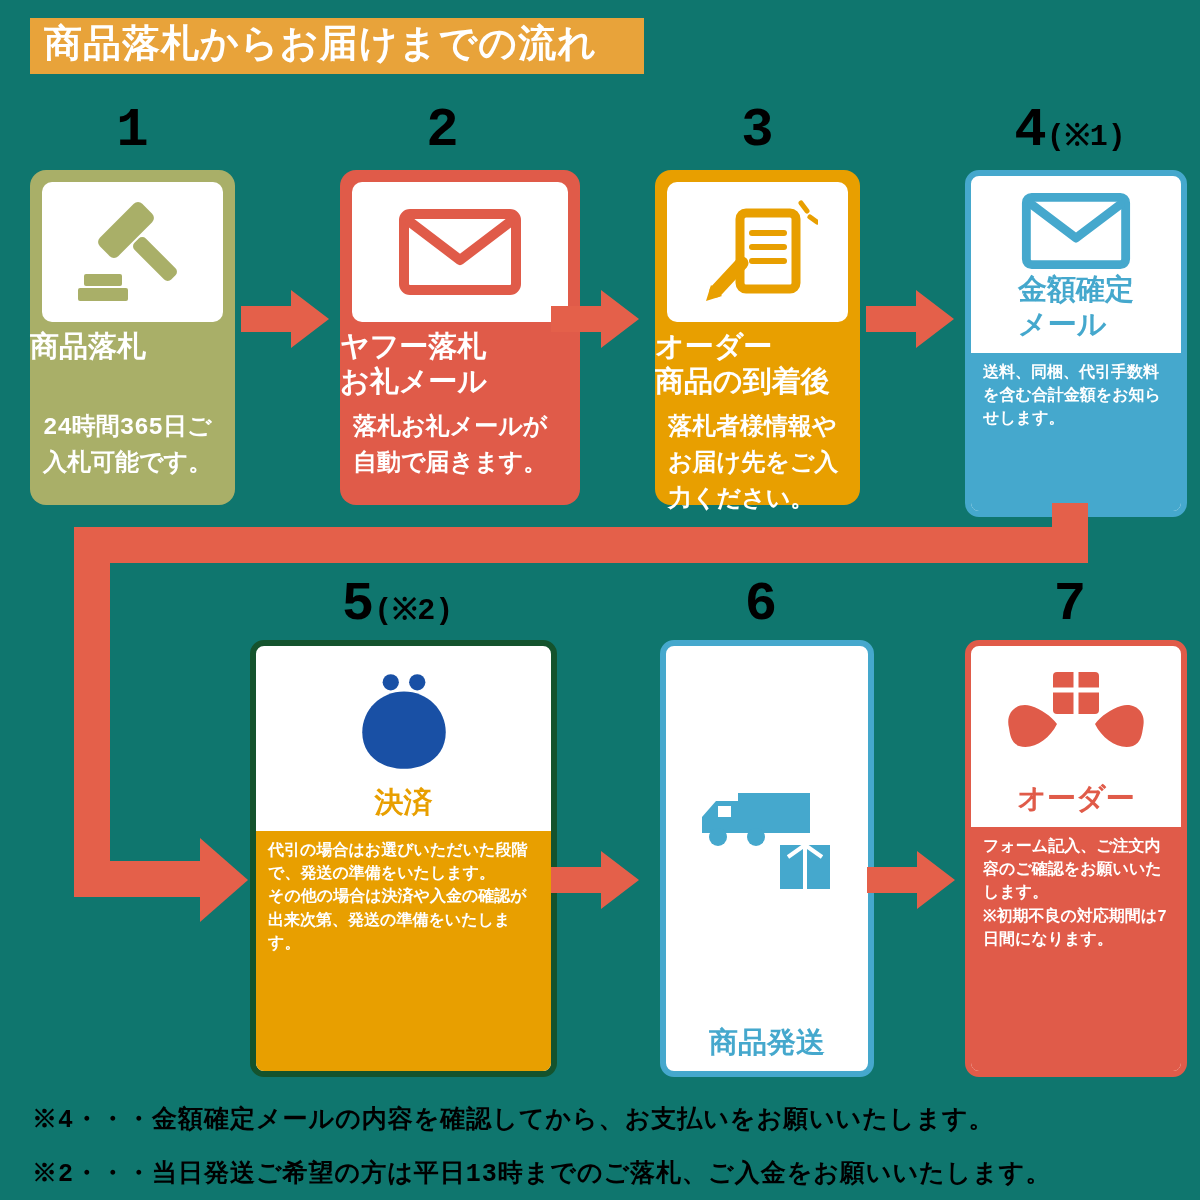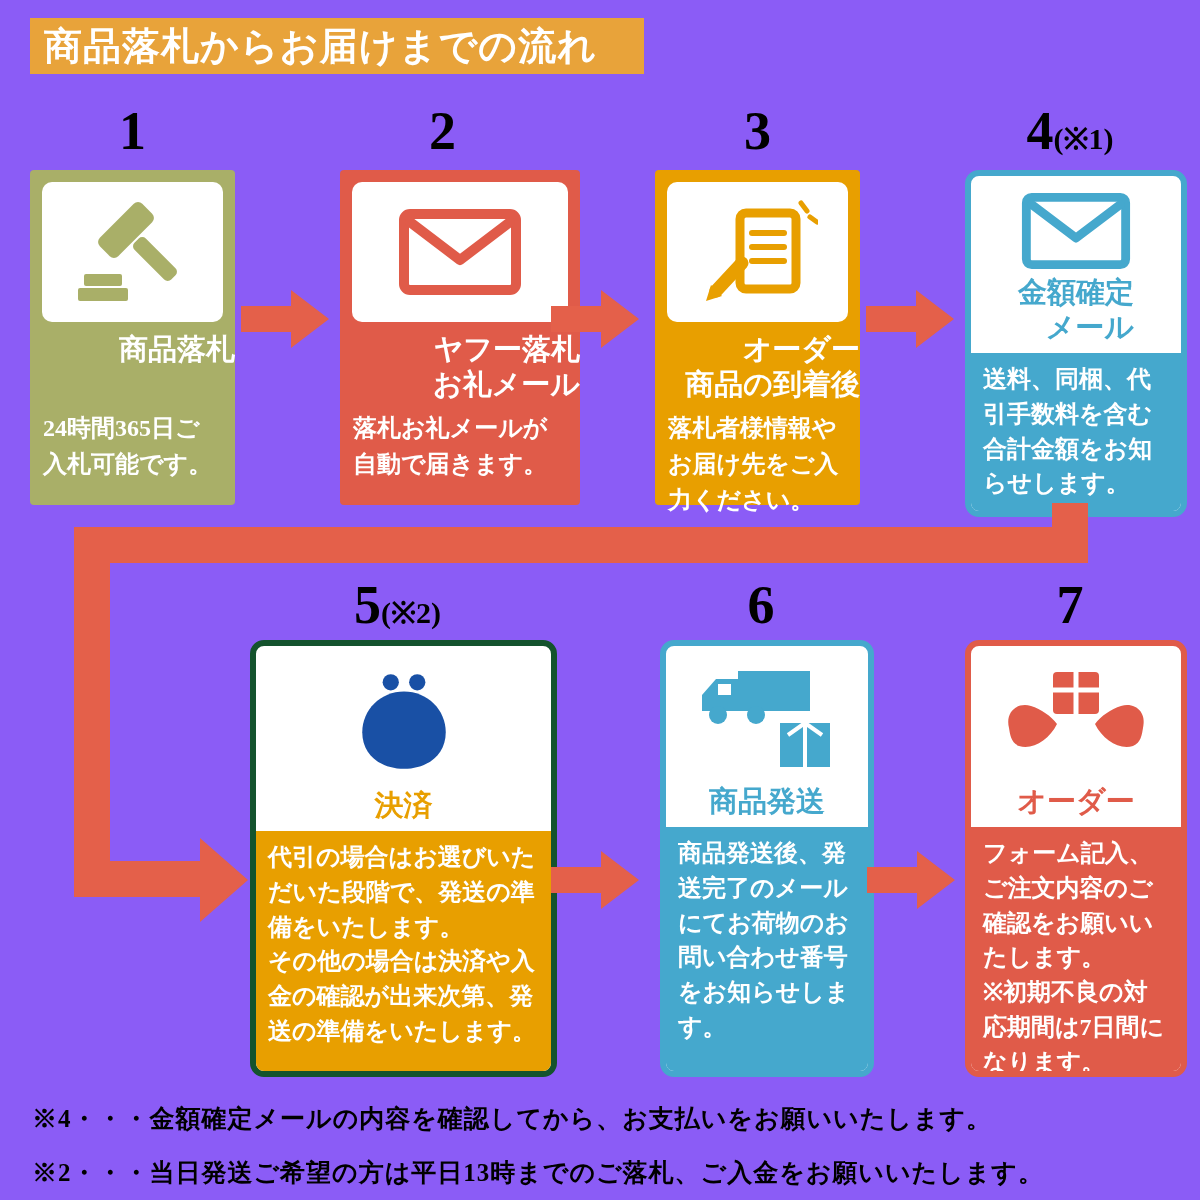--- a/index.html
+++ b/index.html
@@ -1,34 +1,34 @@
 <!DOCTYPE html>
 <html><head>
 <meta charset="utf-8">
 <style>
   html,body{margin:0;padding:0;background:#fff}
-  .stage{position:relative;width:1200px;height:1200px;background:#8b5cf6;
-    font-family:Liberation Serif, serif;font-weight:bold;overflow:hidden;color:#000}
+  .stage{position:relative;width:1200px;height:1200px;background:#0f766e;
+    font-family:Liberation Mono, monospace;font-weight:bold;overflow:hidden;color:#000}
   .header{position:absolute;left:30px;top:18px;width:600px;height:56px;background:#E8A33A;
     color:#fff;font-size:38px;line-height:56px;padding-left:14px;letter-spacing:1px}
   .num{position:absolute;height:62px;line-height:62px;text-align:center;color:#000}
   .num .big{font-size:54px}
   .num .suffix{font-size:30px}
-  .card{position:absolute;border-radius:4px}
+  .card{position:absolute;border-radius:16px}
   .filled{color:#fff}
   .tile{background:#fff;border-radius:10px;margin:12px 12px 0 12px;height:140px;
     display:flex;align-items:center;justify-content:center}
-  .card-title{text-align:right;font-size:29px;line-height:1.2;white-space:pre-line}
+  .card-title{text-align:left;font-size:29px;line-height:1.2;white-space:pre-line}
   .filled .card-title{margin-top:10px;min-height:72px}
   .filled .card-body{padding:6px 13px 0 13px;font-size:24px;line-height:1.5;white-space:pre-line}
   .outlined{background:#fff;display:flex;flex-direction:column;overflow:hidden;border-radius:14px}
   .outlined .top{flex:1;display:flex;flex-direction:column;align-items:center}
   .outlined .iconbox{display:flex;align-items:center;justify-content:center;flex:1;padding-top:10px}
   .outlined .card-title{margin-bottom:8px}
-  .outlined .bottom{flex:none;color:#fff;font-size:24px;line-height:1.45;padding:9px 12px;white-space:pre-line}
+  .outlined .bottom{flex:none;color:#fff;font-size:16px;line-height:1.45;padding:9px 12px;white-space:pre-line}
   .bd-blue{border:6px solid #45A8CD}
   .bd-orange{border:6px solid #14532d}
   .bd-red{border:6px solid #E05B49}
   .bg-olive{background:#A9AF68}
   .bg-red{background:#E05B49}
   .bg-orange{background:#E89F00}
   .bg-blue{background:#45A8CD}
   .tx-blue{color:#45A8CD}
   .tx-orange{color:#E89F00}
   .tx-red{color:#E05B49}
@@ -164,21 +164,20 @@
           <rect x="26" y="19" width="13" height="11" fill="#fff"></rect>
           <g stroke="#fff" stroke-width="4" fill="none">
             <line x1="113" y1="58" x2="113" y2="102"></line>
             <line x1="113" y1="58" x2="96" y2="70"></line>
             <line x1="113" y1="58" x2="130" y2="70"></line>
           </g>
         </svg>
       </div>
       <div class="card-title tx-blue">商品発送</div>
     </div>
-    <div class="bottom bg-blue" style="height:226px">商品発送後、発送完了のメールにてお荷物のお問い合わせ番号をお知らせします。</div>
   </div>
 
   <div class="card outlined bd-red" style="left:965px;top:640px;width:210px;height:425px">
     <div class="top">
       <div class="iconbox">
         <svg width="150" height="108" viewBox="0 0 150 108">
           <g fill="#E05B49">
             <rect x="52" y="6" width="46" height="42" rx="4"></rect>
             <path d="M8 62 C4 46 16 36 30 40 C40 43 50 50 56 58 C48 74 32 84 18 80 C10 77 9 68 8 62 Z"></path>
             <path d="M142 62 C146 46 134 36 120 40 C110 43 100 50 94 58 C102 74 118 84 132 80 C140 77 141 68 142 62 Z"></path>

